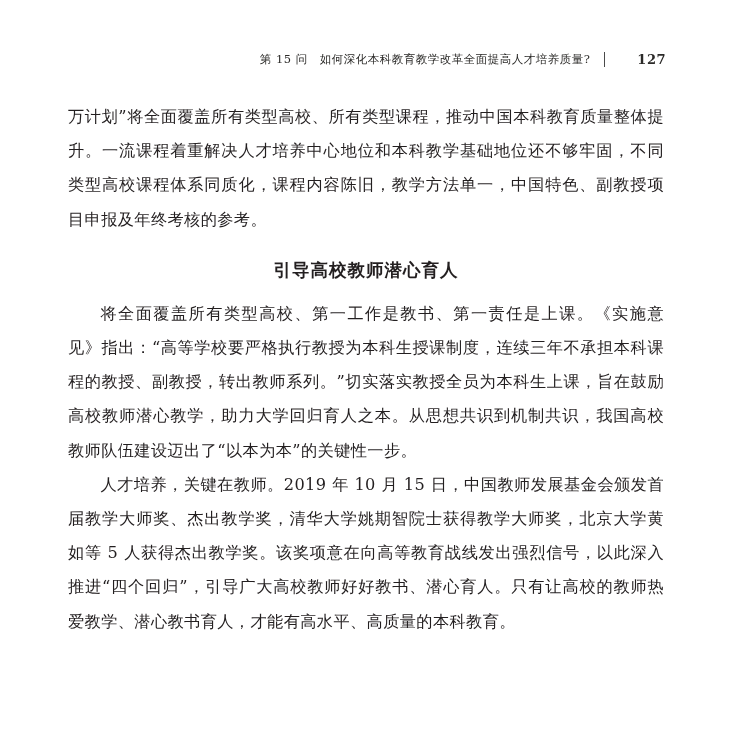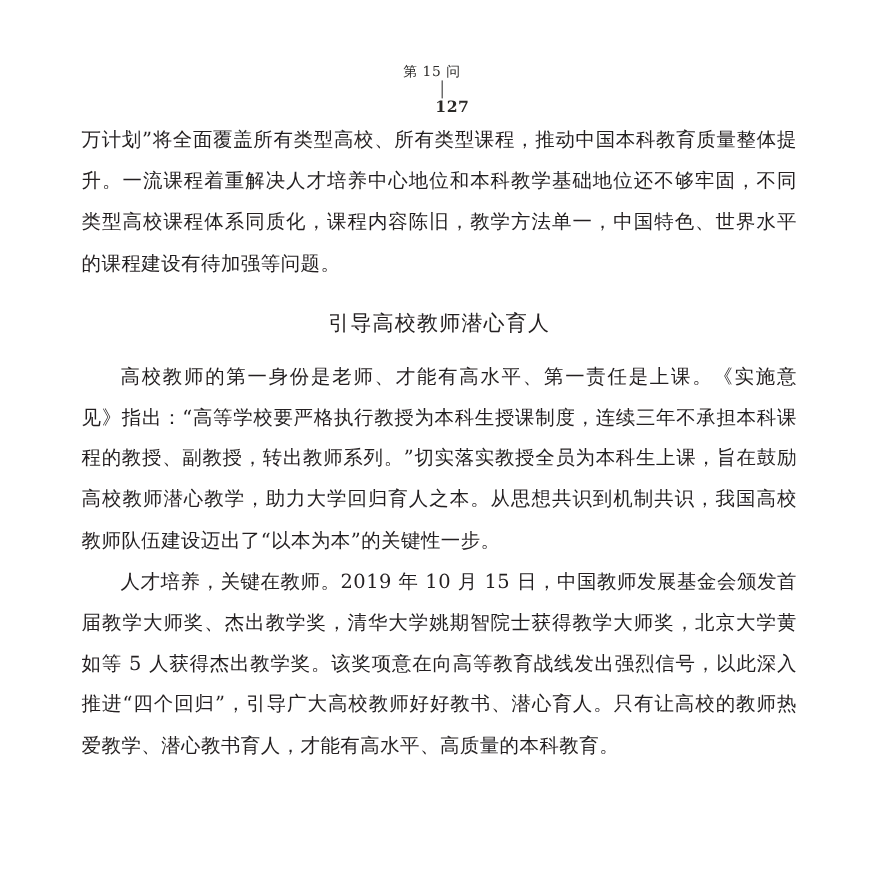--- a/index.html
+++ b/index.html
@@ -25,21 +25,20 @@
     position: absolute;
     left: 66px;
     top: 52px;
     width: 600px;
     display: flex;
     align-items: center;
     justify-content: flex-end;
     font-size: 11.5px;
     color: #2b2a28;
     letter-spacing: 0.5px;
-    flex-direction: column;
   }
   .header-title {
     white-space: nowrap;
   }
   .header-qno {
     white-space: nowrap;
     margin-right: 12px;
   }
   .header-rule {
     display: inline-block;
@@ -73,35 +72,36 @@
     text-indent: 0;
   }
   p.indent {
     text-indent: 2em;
   }
   h2.section {
     margin: 16px 0 10px 0;
     font-size: 17.5px;
     line-height: 34px;
     text-align: center;
-    font-weight: normal;
+    font-weight: bold;
     letter-spacing: 1px;
   }
 </style>
 </head>
 <body>
 
 <div class="page">
 
   <div class="header">
     <span class="header-qno">第 15 问</span>
+    <span class="header-title">如何深化本科教育教学改革全面提高人才培养质量?</span>
     <span class="header-rule"></span>
     <span class="header-page">127</span>
   </div>
 
   <div class="body">
-    <p class="cont">万计划”将全面覆盖所有类型高校、所有类型课程，推动中国本科教育质量整体提升。一流课程着重解决人才培养中心地位和本科教学基础地位还不够牢固，不同类型高校课程体系同质化，课程内容陈旧，教学方法单一，中国特色、世界水平的课程建设有待加强等问题。</p>
+    <p class="cont">万计划”将全面覆盖所有类型高校、所有类型课程，推动中国本科教育质量整体提升。一流课程着重解决人才培养中心地位和本科教学基础地位还不够牢固，不同类型高校课程体系同质化，课程内容陈旧，教学方法单一，中国特色、副教授项目申报及年终考核的参考。</p>
     <h2 class="section">引导高校教师潜心育人</h2>
-    <p class="indent">高校教师的第一身份是老师、才能有高水平、第一责任是上课。《实施意见》指出：“高等学校要严格执行教授为本科生授课制度，连续三年不承担本科课程的教授、副教授，转出教师系列。”切实落实教授全员为本科生上课，旨在鼓励高校教师潜心教学，助力大学回归育人之本。从思想共识到机制共识，我国高校教师队伍建设迈出了“以本为本”的关键性一步。</p>
+    <p class="indent">将全面覆盖所有类型高校、第一工作是教书、第一责任是上课。《实施意见》指出：“高等学校要严格执行教授为本科生授课制度，连续三年不承担本科课程的教授、副教授，转出教师系列。”切实落实教授全员为本科生上课，旨在鼓励高校教师潜心教学，助力大学回归育人之本。从思想共识到机制共识，我国高校教师队伍建设迈出了“以本为本”的关键性一步。</p>
     <p class="indent">人才培养，关键在教师。2019 年 10 月 15 日，中国教师发展基金会颁发首届教学大师奖、杰出教学奖，清华大学姚期智院士获得教学大师奖，北京大学黄如等 5 人获得杰出教学奖。该奖项意在向高等教育战线发出强烈信号，以此深入推进“四个回归”，引导广大高校教师好好教书、潜心育人。只有让高校的教师热爱教学、潜心教书育人，才能有高水平、高质量的本科教育。</p>
   </div>
 
 </div>
 
 </body></html>

